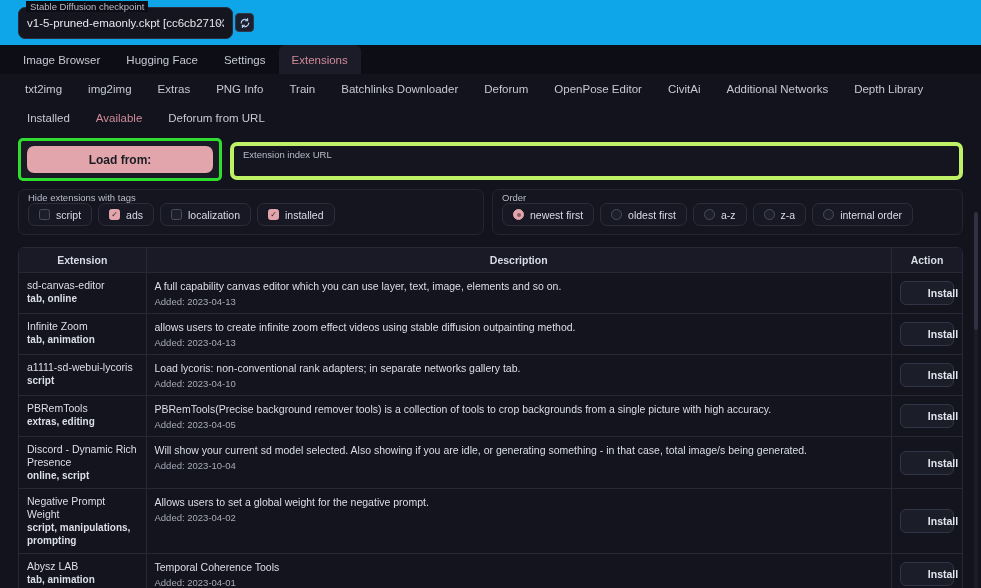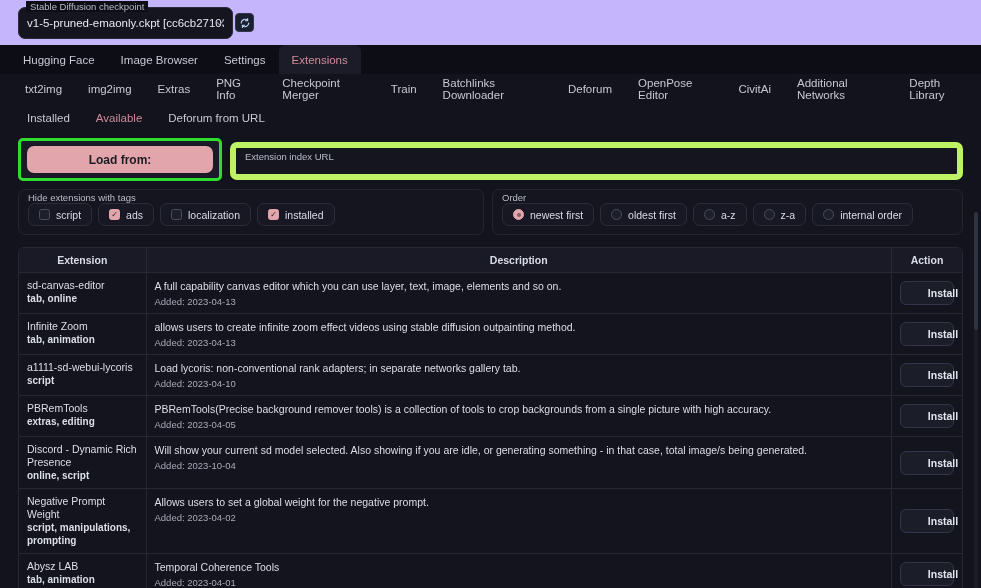--- a/index.html
+++ b/index.html
@@ -7,21 +7,21 @@
     width: 981px; height: 588px;
     background: #0b0c14;
     font-family: "Liberation Sans", sans-serif;
     color: #d4d6e0;
     overflow: hidden;
   }
   .app { position: relative; width: 981px; height: 588px; background: #0b0c14; }
 
   
   .topbar {
-    height: 45px; background: #c4b5fd;
+    height: 45px; background: #0ea5e9;
     display: flex; align-items: center; padding: 0 0 0 18px; 
   }
   .ckpt-wrap {
     position: relative; width: 215px; height: 32px;
     border: 1px solid #2a2c3b; border-radius: 7px; background: #14151f;
     display: flex; align-items: center; padding: 0 8px;
   }
   .ckpt-legend {
     position: absolute; top: -7px; left: 7px;
     background: #0c0d15; padding: 0 4px;
@@ -77,21 +77,21 @@
   .load-btn {
     width: 100%; height: 27px; border-radius: 7px;
     background: #e3a5ac; color: #1b1c23;
     font-size: 12px; font-weight: bold;
     display: flex; align-items: center; justify-content: center;
     border: none;
     text-align: center;
   }
   .url-wrap {
     position: relative; flex: 1; height: 38px; margin-left: 8px; margin-top: 4px;
-    border: 6px solid #bef264; border-radius: 7px; background: #14151f;
+    border: 4px solid #bef264; border-radius: 7px; background: #14151f;
     display: flex; align-items: flex-end; padding: 0 9px 6px 9px;
   }
   .url-legend {
     position: absolute; top: 3px; left: 9px;
     font-size: 9.5px; color: #b9bcca;
   }
   .url-value { font-size: 11px; color: #e6e7ee; }
 
   
   .filters { display: flex; padding: 8px 18px 0 18px; gap: 8px; }
@@ -182,32 +182,31 @@
     <div class="refresh-btn">
       <svg width="12" height="12" viewBox="0 0 16 16">
         <path d="M3 8a5 5 0 0 1 8.5-3.5M13 8a5 5 0 0 1-8.5 3.5" stroke="#bcd4f0" stroke-width="1.6" fill="none" stroke-linecap="round"></path>
         <path d="M11.5 2v3h-3" stroke="#bcd4f0" stroke-width="1.4" fill="none" stroke-linecap="round" stroke-linejoin="round"></path>
         <path d="M4.5 14v-3h3" stroke="#bcd4f0" stroke-width="1.4" fill="none" stroke-linecap="round" stroke-linejoin="round"></path>
       </svg>
     </div>
   </div>
 
   <div class="maintabs">
+    <div class="maintab">Image Browser</div>
     <div class="maintab">Hugging Face</div>
-    <div class="maintab">Image Browser</div>
     <div class="maintab">Settings</div>
     <div class="maintab active">Extensions</div>
   </div>
 
   <div class="subtabs">
     <div class="subtab">txt2img</div>
     <div class="subtab">img2img</div>
     <div class="subtab">Extras</div>
     <div class="subtab">PNG Info</div>
-    <div class="subtab">Checkpoint Merger</div>
     <div class="subtab">Train</div>
     <div class="subtab">Batchlinks Downloader</div>
     <div class="subtab">Deforum</div>
     <div class="subtab">OpenPose Editor</div>
     <div class="subtab">CivitAi</div>
     <div class="subtab">Additional Networks</div>
     <div class="subtab">Depth Library</div>
   </div>
 
   <div class="body">

